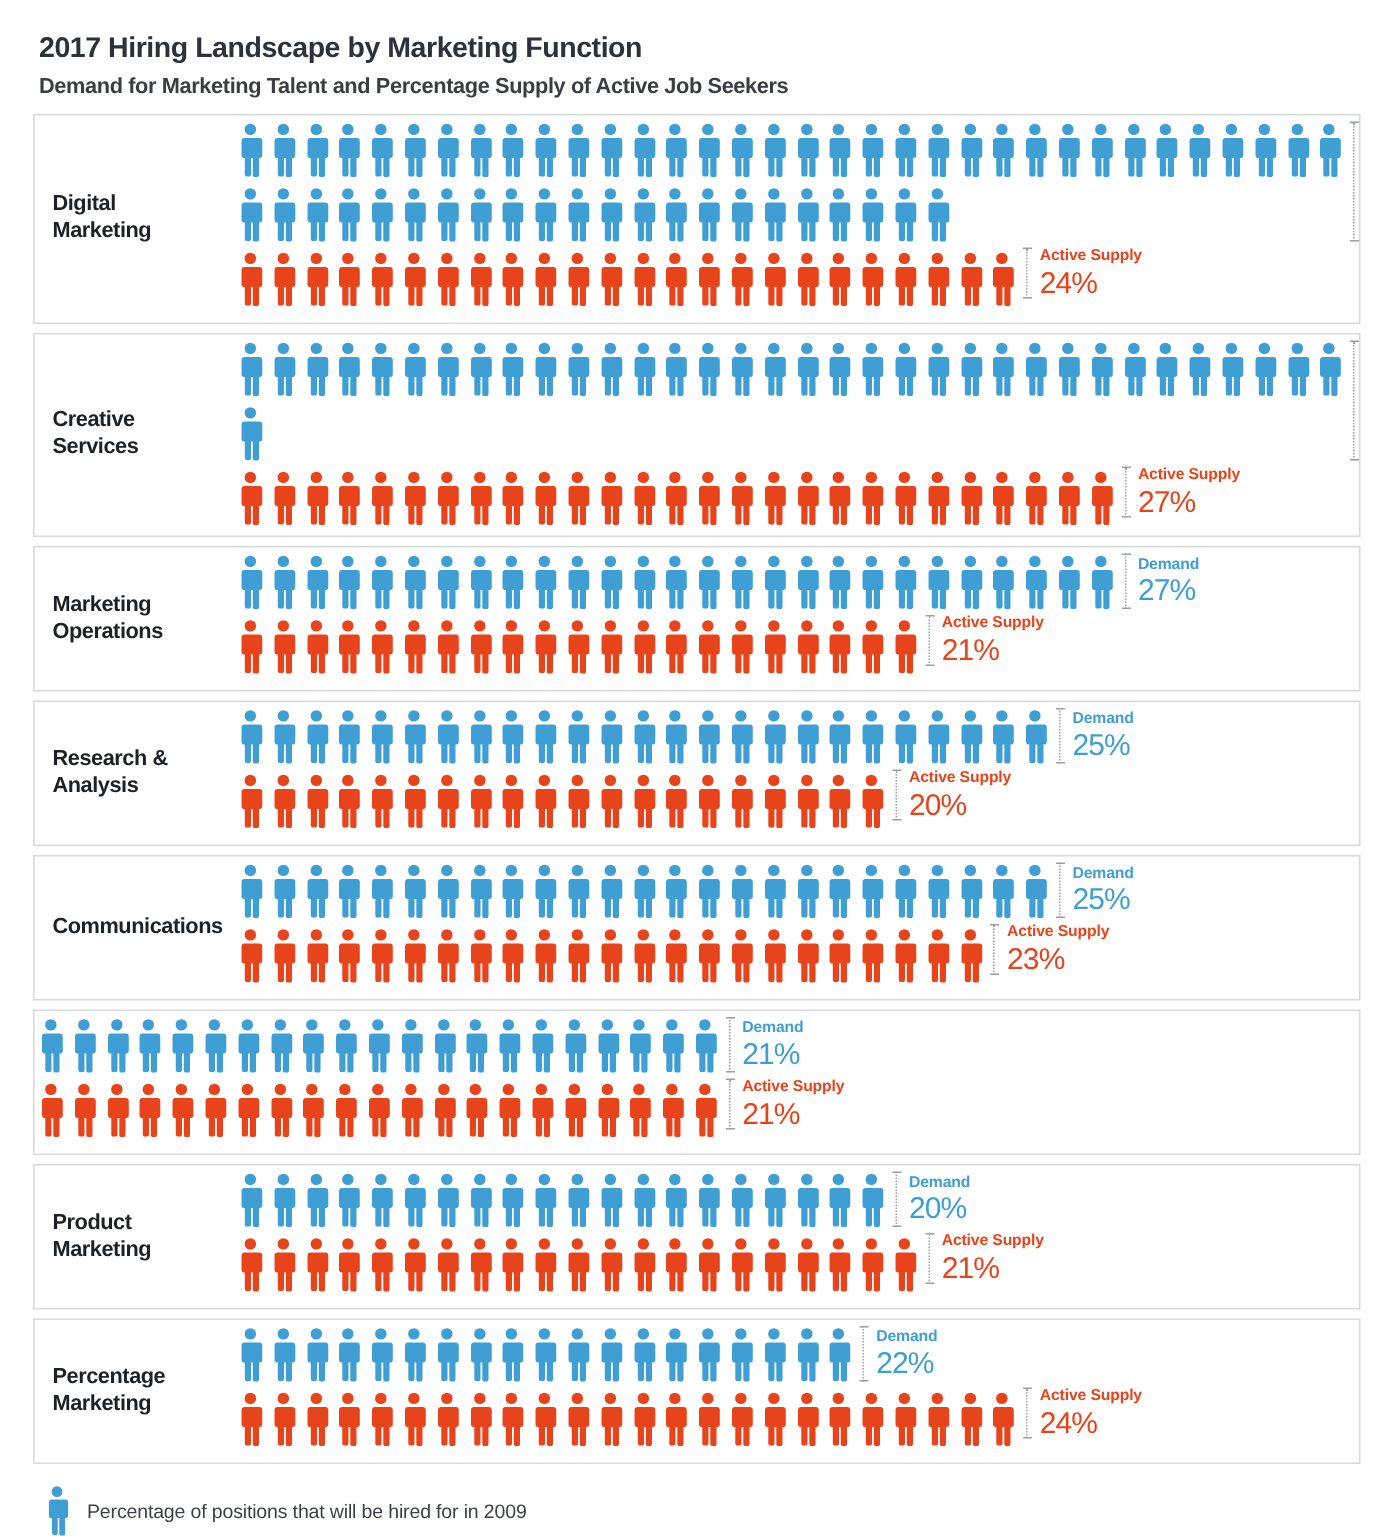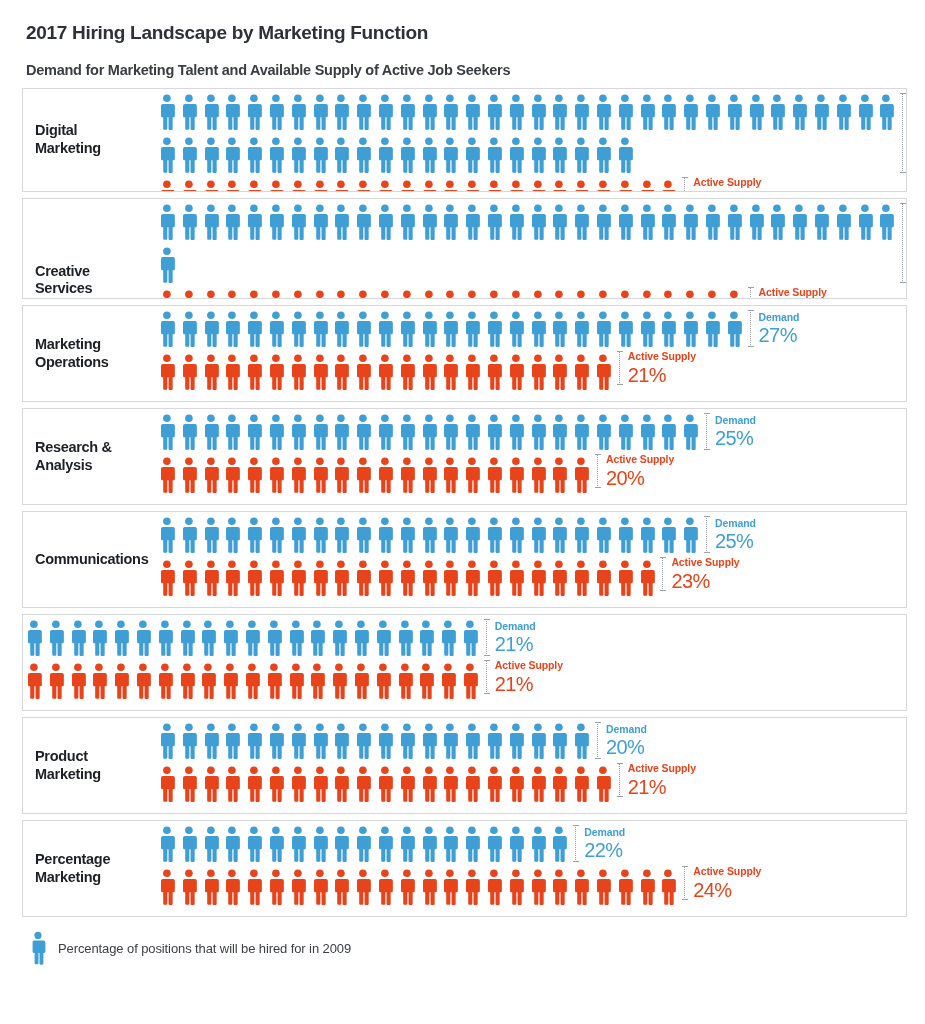--- a/index.html
+++ b/index.html
@@ -14,21 +14,21 @@
     position:absolute;inset:0;
     padding:16px 18px 0 22px;
     box-sizing:border-box;
   }
   
   .title{
     font-size:19px;
     font-weight:bold;
     color:#2e3137;
     letter-spacing:-0.3px;
-    margin:6px 0 18px 4px;
+    margin:6px 0 6px 4px;
     white-space:nowrap;
   }
   .subtitle{
     font-size:14.5px;
     font-weight:bold;
     color:#3a3d42;
     letter-spacing:-0.25px;
     margin:0 0 10px 4px;
     white-space:nowrap;
   }
@@ -138,24 +138,24 @@
     color:#3c3f44;
     letter-spacing:-0.1px;
   }
 </style>
 </head>
 <body>
 
 <div class="page">
 
   <div class="title">2017 Hiring Landscape by Marketing Function</div>
-  <div class="subtitle">Demand for Marketing Talent and Available Supply of Active Job Seekers</div>
+  <div class="subtitle">Demand for Marketing Talent and Percentage Supply of Active Job Seekers</div>
 
   <div class="rows" id="rows">
-      <div class="row-card" style="height: 104px;">
+      <div class="row-card" style="height: 140px;">
         <div class="row-label"><span>Digital</span><br><span>Marketing</span></div>
         <div class="row-body">
           <div class="icon-line"><span class="person"><svg viewBox="0 0 20 34">
                 <circle cx="10" cy="4.4" r="3.5" fill="#3f9fd4"></circle>
                 <path d="M4.4 9.7h11.2c1 0 1.7.8 1.7 1.8v8.9c0 .9-.6 1.5-1.4 1.5h-.6v10.2c0 .9-.5 1.4-1.3 1.4h-1.2c-.8 0-1.3-.5-1.3-1.4V21.9h-1.1v9.9c0 .9-.5 1.4-1.3 1.4H7.9c-.8 0-1.3-.5-1.3-1.4V21.9H6c-.8 0-1.4-.6-1.4-1.5v-8.9c0-1 .7-1.8 1.8-1.8z" fill="#3f9fd4"></path>
               </svg></span><span class="person"><svg viewBox="0 0 20 34">
                 <circle cx="10" cy="4.4" r="3.5" fill="#3f9fd4"></circle>
                 <path d="M4.4 9.7h11.2c1 0 1.7.8 1.7 1.8v8.9c0 .9-.6 1.5-1.4 1.5h-.6v10.2c0 .9-.5 1.4-1.3 1.4h-1.2c-.8 0-1.3-.5-1.3-1.4V21.9h-1.1v9.9c0 .9-.5 1.4-1.3 1.4H7.9c-.8 0-1.3-.5-1.3-1.4V21.9H6c-.8 0-1.4-.6-1.4-1.5v-8.9c0-1 .7-1.8 1.8-1.8z" fill="#3f9fd4"></path>
               </svg></span><span class="person"><svg viewBox="0 0 20 34">
                 <circle cx="10" cy="4.4" r="3.5" fill="#3f9fd4"></circle>
@@ -399,21 +399,21 @@
           </div>
           <div class="annot supplyA" style="left: 528.2px; top: 88px;">
             <span class="bracket" style="height:34px"></span>
             <span class="annot-text">
               <span class="annot-cap">Active Supply</span>
               <span class="annot-val">24%</span>
             </span>
           </div>
         </div>
       </div>
-      <div class="row-card" style="height: 101px; align-items: flex-end;">
+      <div class="row-card" style="height: 136px;">
         <div class="row-label"><span>Creative</span><br><span>Services</span></div>
         <div class="row-body">
           <div class="icon-line"><span class="person"><svg viewBox="0 0 20 34">
                 <circle cx="10" cy="4.4" r="3.5" fill="#3f9fd4"></circle>
                 <path d="M4.4 9.7h11.2c1 0 1.7.8 1.7 1.8v8.9c0 .9-.6 1.5-1.4 1.5h-.6v10.2c0 .9-.5 1.4-1.3 1.4h-1.2c-.8 0-1.3-.5-1.3-1.4V21.9h-1.1v9.9c0 .9-.5 1.4-1.3 1.4H7.9c-.8 0-1.3-.5-1.3-1.4V21.9H6c-.8 0-1.4-.6-1.4-1.5v-8.9c0-1 .7-1.8 1.8-1.8z" fill="#3f9fd4"></path>
               </svg></span><span class="person"><svg viewBox="0 0 20 34">
                 <circle cx="10" cy="4.4" r="3.5" fill="#3f9fd4"></circle>
                 <path d="M4.4 9.7h11.2c1 0 1.7.8 1.7 1.8v8.9c0 .9-.6 1.5-1.4 1.5h-.6v10.2c0 .9-.5 1.4-1.3 1.4h-1.2c-.8 0-1.3-.5-1.3-1.4V21.9h-1.1v9.9c0 .9-.5 1.4-1.3 1.4H7.9c-.8 0-1.3-.5-1.3-1.4V21.9H6c-.8 0-1.4-.6-1.4-1.5v-8.9c0-1 .7-1.8 1.8-1.8z" fill="#3f9fd4"></path>
               </svg></span><span class="person"><svg viewBox="0 0 20 34">
                 <circle cx="10" cy="4.4" r="3.5" fill="#3f9fd4"></circle>

